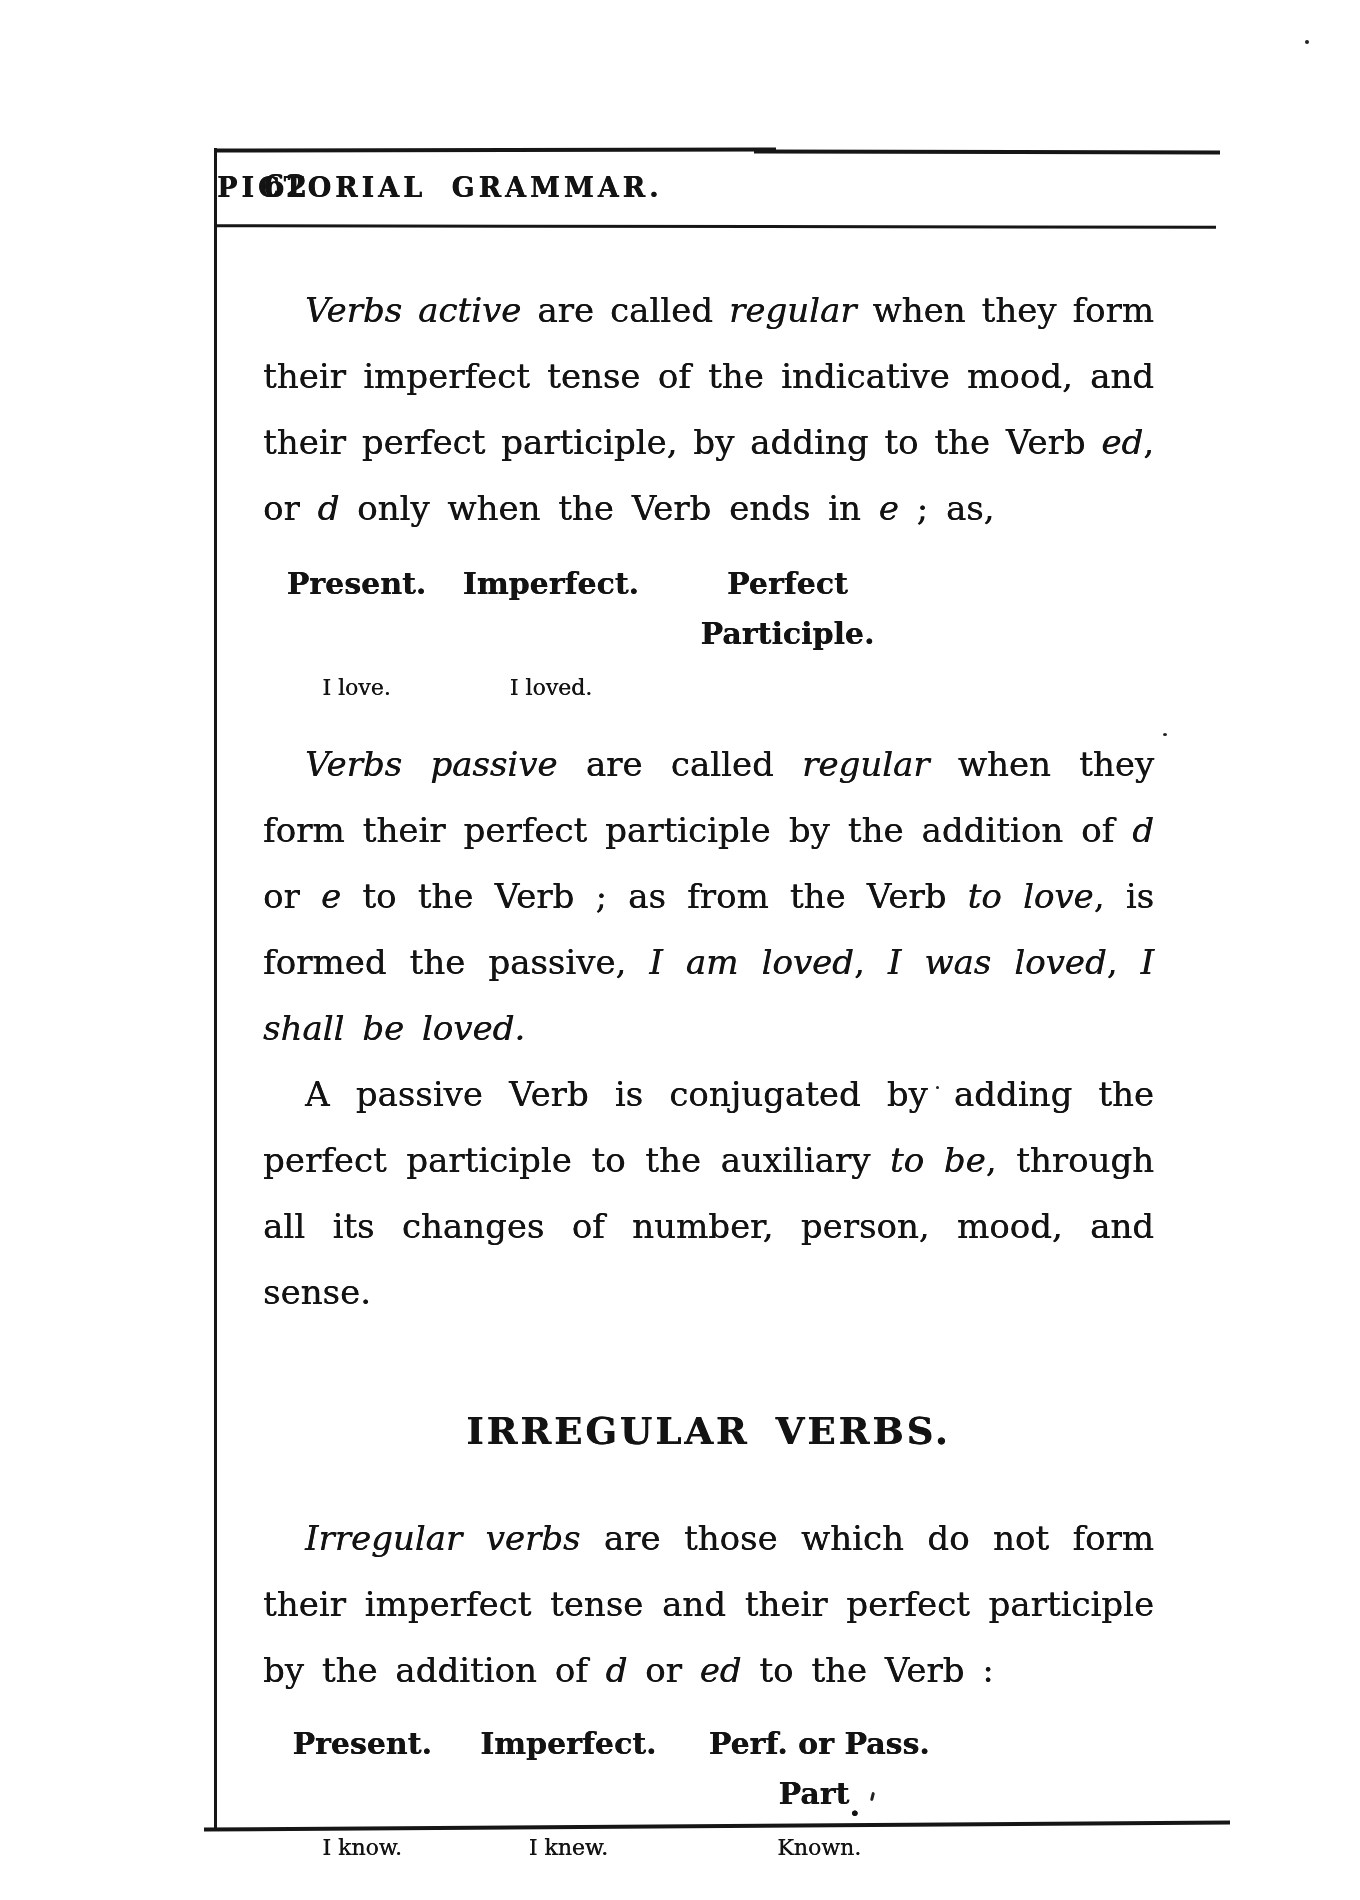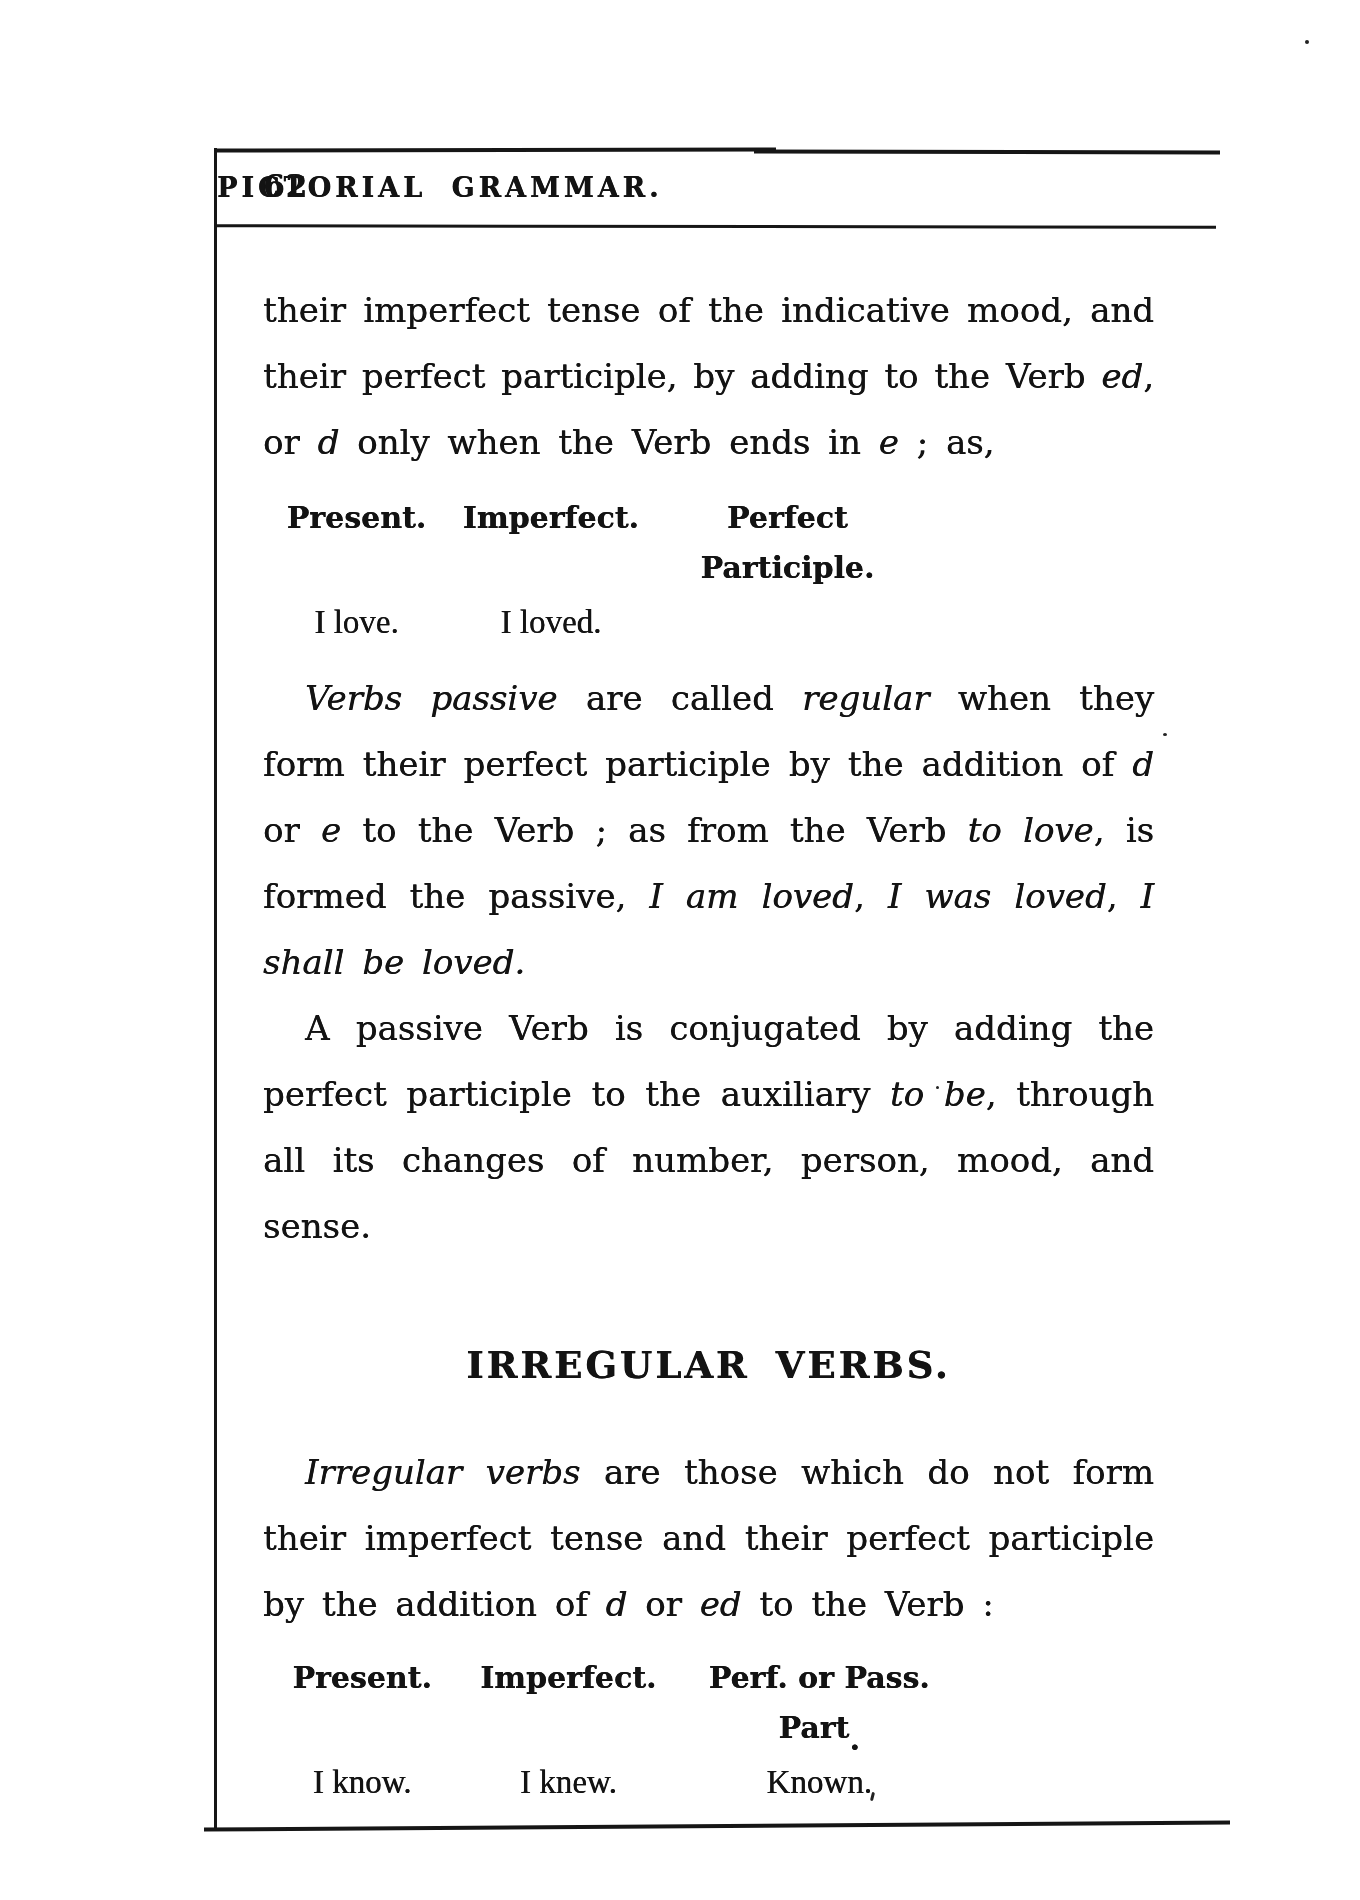--- a/index.html
+++ b/index.html
@@ -58,23 +58,22 @@
     display:grid;grid-template-columns:1fr 1.08fr 1.45fr;
     text-align:center;
   }
   .vt1{width:660px;margin:18px 0 14px 0;}
   .vt2{width:700px;margin:16px 0 0 0;}
   .vt-head{
     font-size:30px;font-weight:bold;line-height:50px;
     text-shadow:.3px 0 0 currentColor;
   }
   .vt-cell{
-    font-size:33px;line-height:58px;
+    font-size:22px;line-height:58px;
     text-shadow:.35px 0 0 currentColor;
-    font-family:Liberation Serif, serif;
   }
   .lowered-dot{display:inline-block;transform:translateY(12px);font-weight:bold;}
   
   .section-heading{
     display:block;text-align:center;
     margin:80px 0 48px 0;line-height:52px;
     font-size:37px;font-weight:bold;letter-spacing:3px;word-spacing:10px;
     text-shadow:.5px 0 0 currentColor;
   }
   
@@ -104,20 +103,21 @@
     <div class="rule rule-bottom"></div>
 
     <div class="header-band">
       <span class="page-number">62</span>
       <span class="running-title">PICTORIAL GRAMMAR.</span>
     </div>
 
     <div class="body-text">
 
       <div>
+        <span class="line jl"><span class="ind"></span><span class="it">Verbs active</span><span> are called </span><span class="it">regular</span><span> when they form</span></span>
         <span class="line jl"><span>their imperfect tense of the indicative mood, and</span></span>
         <span class="line jl"><span>their perfect participle, by adding to the Verb </span><span class="it">ed</span><span>,</span></span>
         <span class="line nj"><span>or </span><span class="it">d</span><span> only when the Verb ends in </span><span class="it">e</span><span> ; as,</span></span>
       </div>
 
       <div class="verb-table vt1">
         <span class="vt-head">Present.</span>
         <span class="vt-head">Imperfect.</span>
         <span class="vt-head">Perfect Participle.</span>
         <span class="vt-cell">I love.</span>

